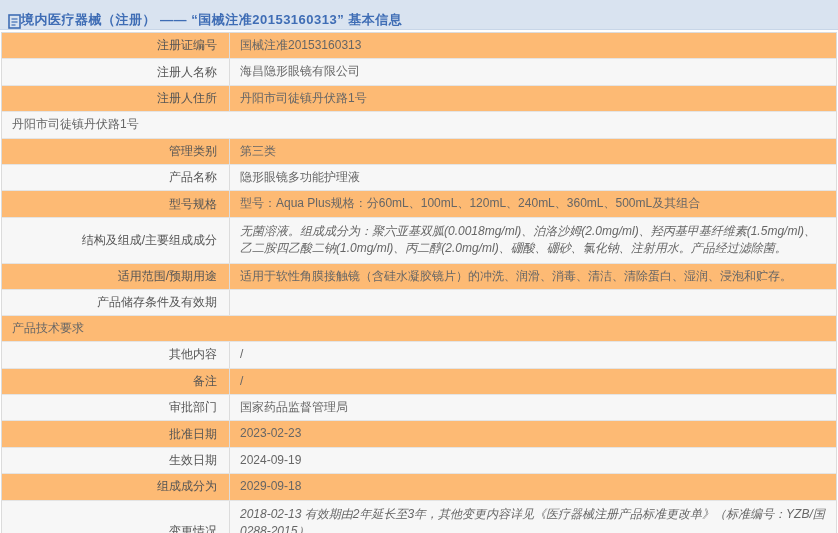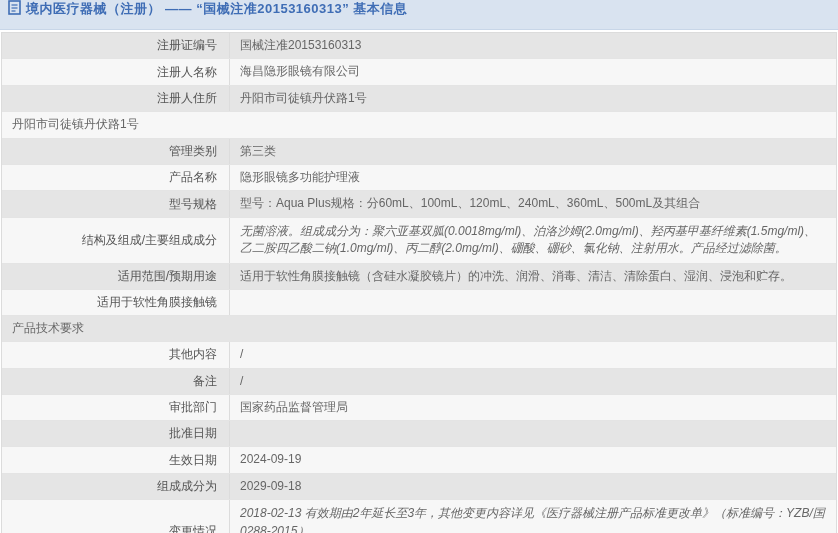--- a/index.html
+++ b/index.html
@@ -2,30 +2,30 @@
 <html><head>
 <meta charset="utf-8">
 <style>
   * { margin:0; padding:0; box-sizing:border-box; }
   html,body { width:838px; height:533px; background:#ffffff; overflow:hidden;
     font-family:"Liberation Sans","DejaVu Sans",sans-serif; }
   .page { width:838px; height:533px; }
 
   .header {
     height:30px; background:#d9e3f0; border-bottom:1px solid #c8d6e8;
-    display:flex; align-items:flex-start; padding-left:8px; gap:5px;
+    display:flex; align-items:flex-end; padding-left:8px; 
   }
   .header .title { color:#3f6db5; font-size:13px; font-weight:bold; letter-spacing:0.5px; }
   .doc-icon { display:inline-flex; width:13px; height:15px; }
 
   .table {
     margin:2px 1px 0 1px;
     border:1px solid #dcdcdc; border-bottom:1px solid #cfcfcf;
   }
-  .row { display:flex; align-items:center; min-height:25px; border-bottom:1px solid #e4e4e4; background:#e5e5e5; }
+  .row { display:flex; align-items:center; min-height:25px; border-bottom:1px solid #e4e4e4; background:#fdba74; }
   .row:last-child { border-bottom:none; }
   .row:nth-child(even) { background:#f7f7f7; }
   .cell-label {
     width:228px; flex:0 0 228px; text-align:right; padding:4px 12px 4px 6px;
     color:#555555; font-size:12px; border-right:1px solid #dcdcdc;
     align-self:stretch; display:flex; align-items:center; justify-content:flex-end; gap:3px;
   }
   .cell-value {
     flex:1; padding:4px 10px; color:#666666; font-size:12px;
     white-space:pre-line; line-height:1.45; word-break:break-all;
@@ -79,40 +79,41 @@
     </div>
     <div class="row tall">
       <div class="cell-label">结构及组成/主要组成成分</div>
       <div class="cell-value">无菌溶液。组成成分为：聚六亚基双胍(0.0018mg/ml)、泊洛沙姆(2.0mg/ml)、羟丙基甲基纤维素(1.5mg/ml)、乙二胺四乙酸二钠(1.0mg/ml)、丙二醇(2.0mg/ml)、硼酸、硼砂、氯化钠、注射用水。产品经过滤除菌。</div>
     </div>
     <div class="row">
       <div class="cell-label">适用范围/预期用途</div>
       <div class="cell-value">适用于软性角膜接触镜（含硅水凝胶镜片）的冲洗、润滑、消毒、清洁、清除蛋白、湿润、浸泡和贮存。</div>
     </div>
     <div class="row">
-      <div class="cell-label">适用于软性角膜接触镜</div>
+      <div class="cell-label">产品储存条件及有效期</div>
       <div class="cell-value"></div>
     </div>
     <div class="row">
       <div class="cell-value">产品技术要求</div>
     </div>
     <div class="row">
       <div class="cell-label">其他内容</div>
       <div class="cell-value">/</div>
     </div>
     <div class="row">
       <div class="cell-label">备注</div>
       <div class="cell-value">/</div>
     </div>
     <div class="row">
       <div class="cell-label">审批部门</div>
       <div class="cell-value">国家药品监督管理局</div>
     </div>
     <div class="row">
       <div class="cell-label">批准日期</div>
+      <div class="cell-value">2023-02-23</div>
     </div>
     <div class="row">
       <div class="cell-label">生效日期</div>
       <div class="cell-value">2024-09-19</div>
     </div>
     <div class="row">
       <div class="cell-label">组成成分为</div>
       <div class="cell-value">2029-09-18</div>
     </div>
     <div class="row tall">

